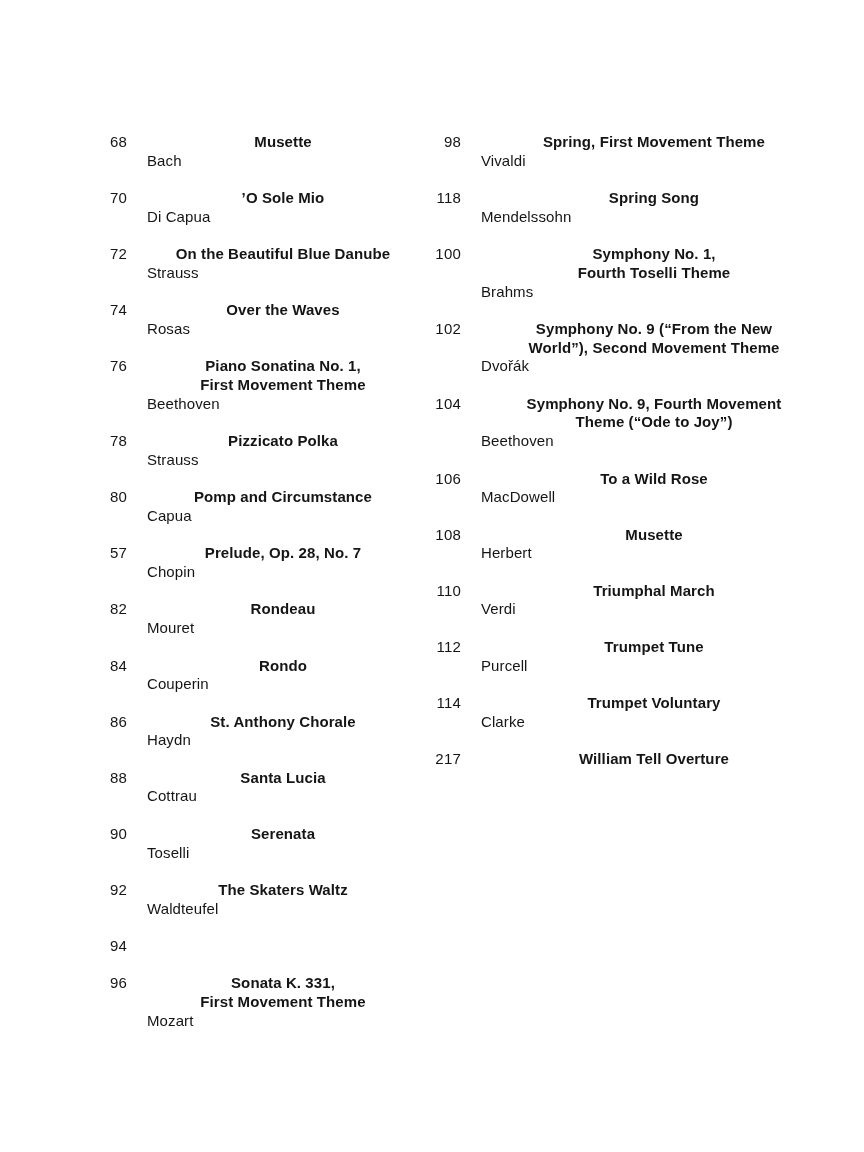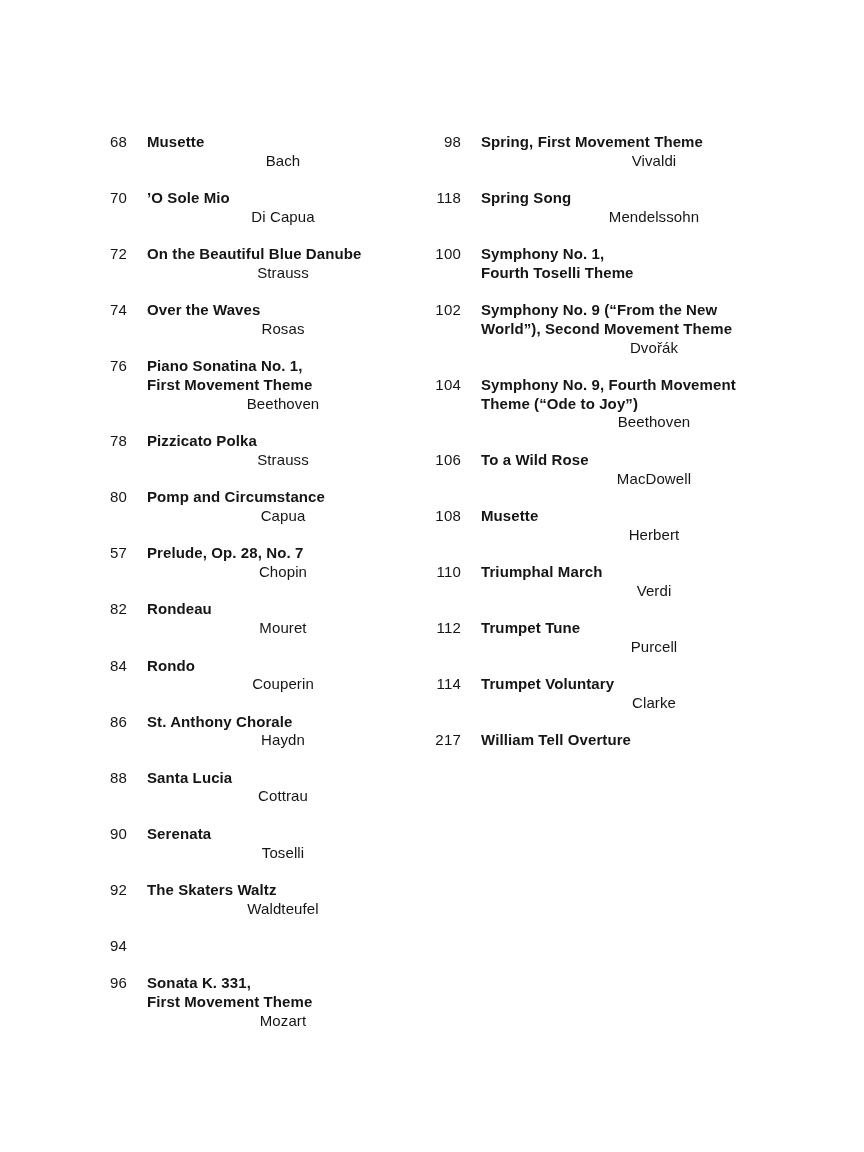--- a/index.html
+++ b/index.html
@@ -41,25 +41,25 @@
   }
   .entry-text {
     margin-left: 20px;
     flex: 1 1 auto;
     min-width: 0;
   }
   .entry-title {
     font-weight: 700;
     white-space: pre-line;
     letter-spacing: 0.1px;
+    text-align: center;
   }
   .entry-composer {
     font-weight: 400;
     letter-spacing: 0.1px;
-    text-align: center;
   }
 </style>
 </head>
 <body>
 
 <div class="page">
   <div class="toc-column left">
   <div class="toc-entry">
     <div class="entry-num">68</div>
     <div class="entry-text">
@@ -201,20 +201,21 @@
       <div class="entry-title">Spring Song</div>
       <div class="entry-composer">Mendelssohn</div>
     </div>
   </div>
 
   <div class="toc-entry">
     <div class="entry-num">100</div>
     <div class="entry-text">
       <div class="entry-title">Symphony No. 1,
 Fourth Toselli Theme</div>
+      <div class="entry-composer">Brahms</div>
     </div>
   </div>
 
   <div class="toc-entry">
     <div class="entry-num">102</div>
     <div class="entry-text">
       <div class="entry-title">Symphony No. 9 (“From the New
 World”), Second Movement Theme</div>
       <div class="entry-composer">Dvořák</div>
     </div>

